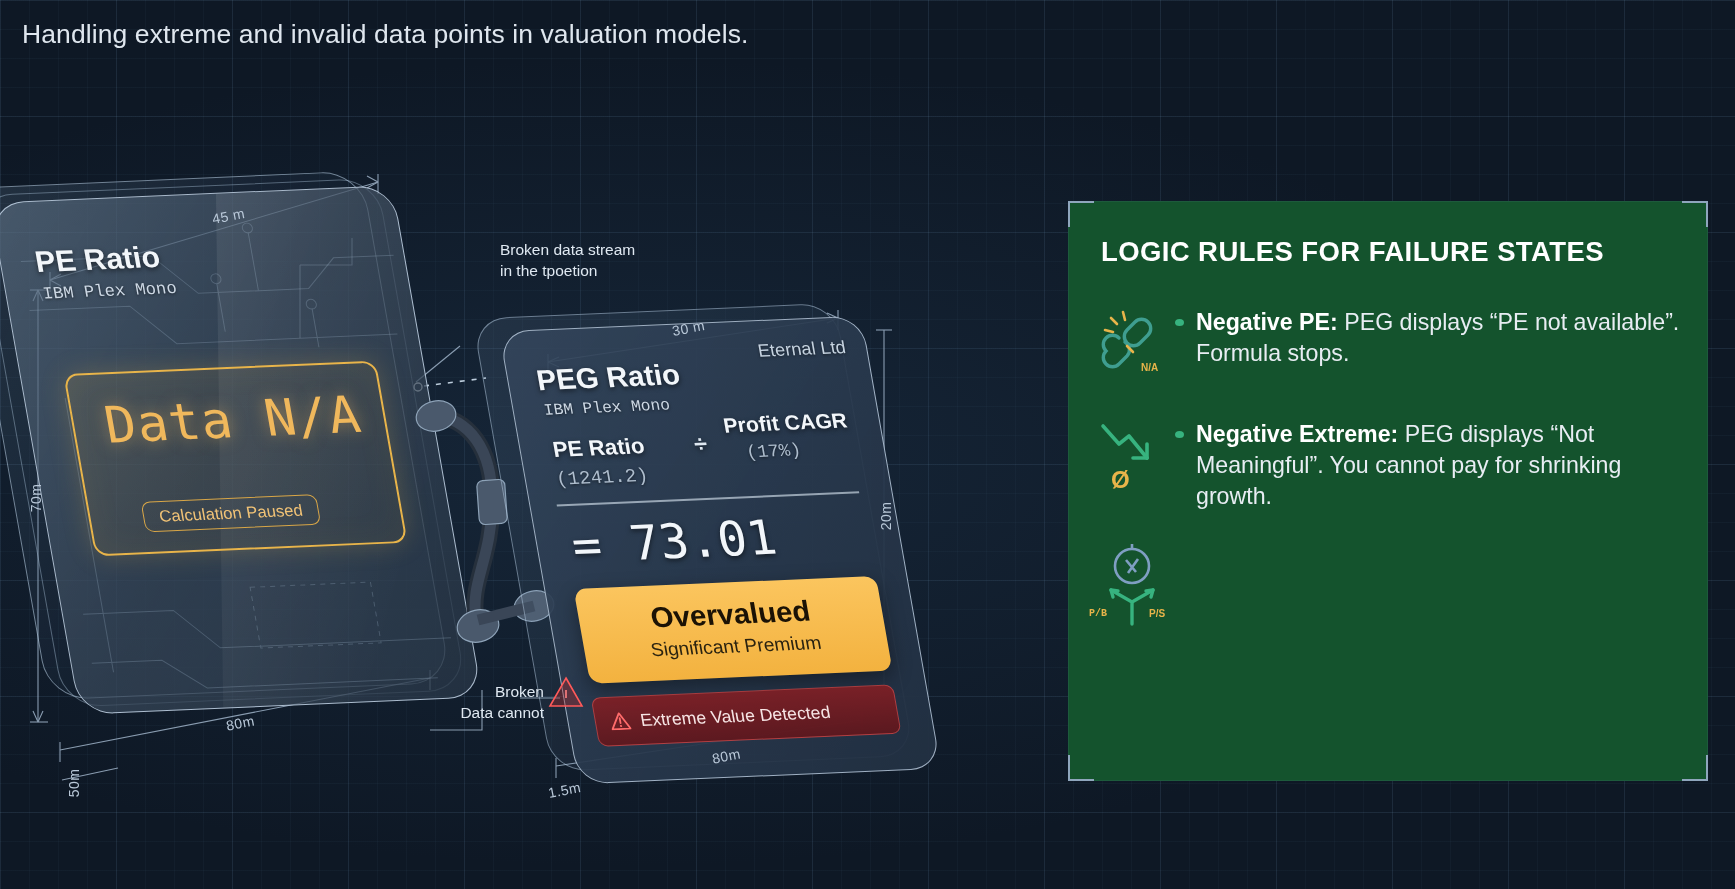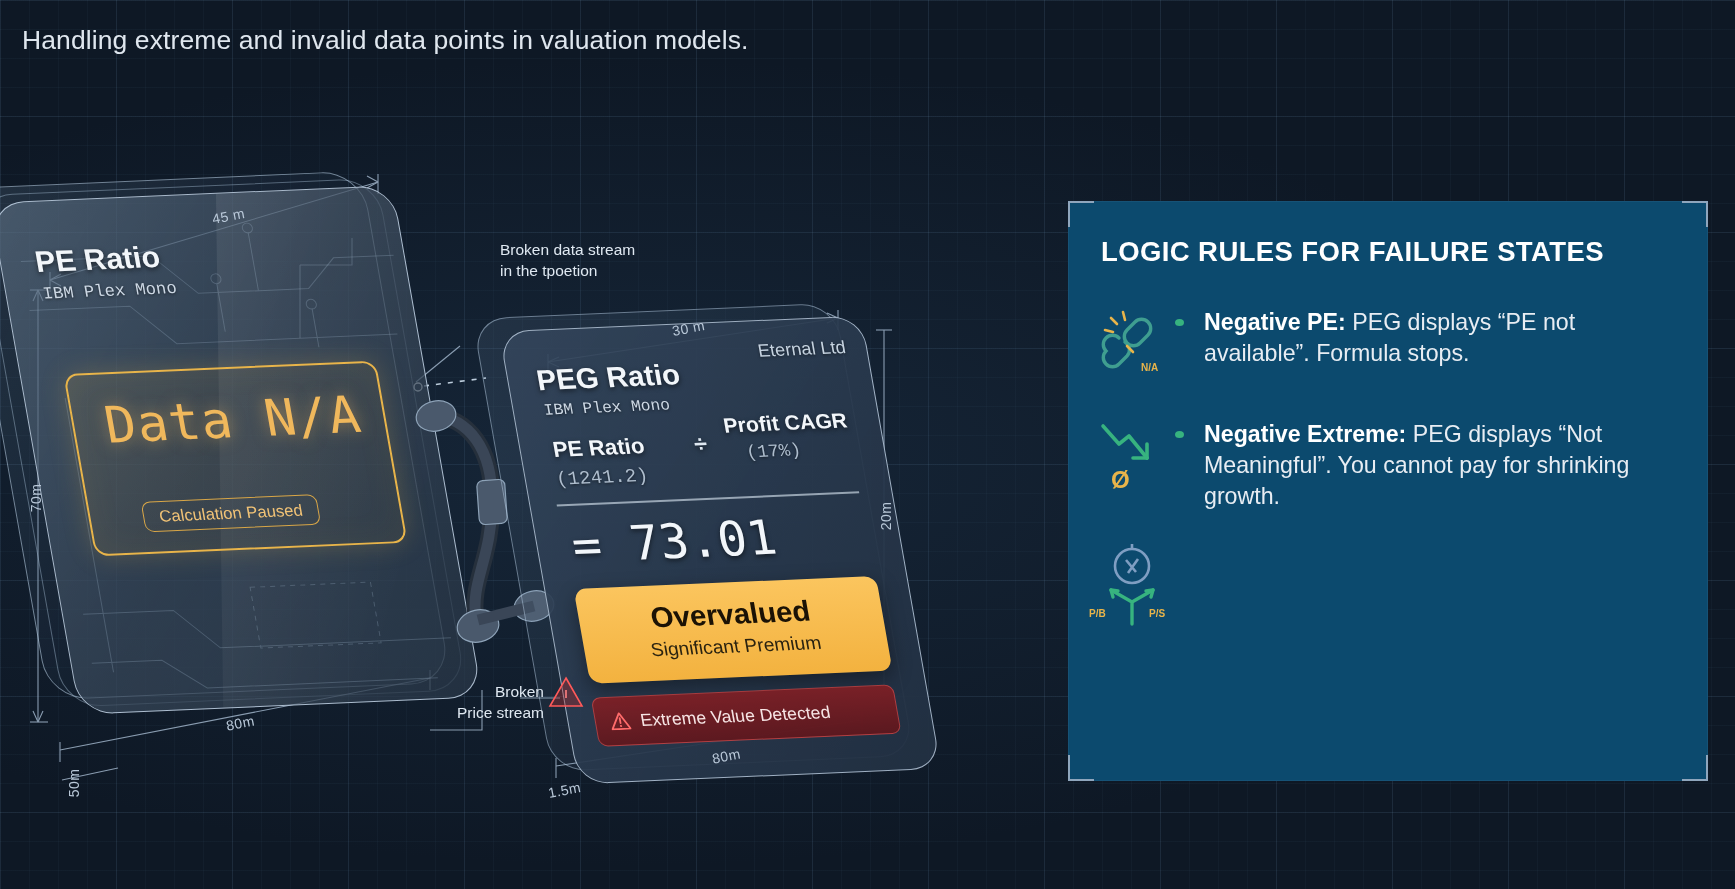--- a/index.html
+++ b/index.html
@@ -28,42 +28,42 @@
   .vignette {
     position:absolute; inset:0; pointer-events:none;
     background:radial-gradient(ellipse at 36% 52%, rgba(40,70,100,.30) 0%, rgba(13,22,34,0) 62%);
   }
 
   
   .header { position:absolute; left:22px; top:8px; width:1200px; z-index:30; }
   .title { font-size:49px; font-weight:bold; line-height:1.12; letter-spacing:-.6px; white-space:nowrap; }
   .title .accent { color:#2fb37a; }
   .title .plain  { color:#ffffff; }
-  .subtitle { margin-top:17px; font-size:26.5px; color:#dfe6ee; font-weight:400; letter-spacing:.1px; }
+  .subtitle { margin-top:11px; font-size:26.5px; color:#dfe6ee; font-weight:400; letter-spacing:.1px; }
 
   
   .panel {
     position:absolute; left:1068px; top:201px; width:640px; height:580px;
-    background:#0c4a6e;
+    background:#14532d;
     border:1px solid rgba(120,160,200,.10);
   }
   .corner { position:absolute; width:26px; height:26px; border-color:#8fa6bd; border-style:solid; border-width:0; }
   .c-tl { left:-1px; top:-1px; border-left-width:2px; border-top-width:2px; }
   .c-tr { right:-1px; top:-1px; border-right-width:2px; border-top-width:2px; }
   .c-bl { left:-1px; bottom:-1px; border-left-width:2px; border-bottom-width:2px; }
   .c-br { right:-1px; bottom:-1px; border-right-width:2px; border-bottom-width:2px; }
 
   .panel-title {
     position:absolute; left:32px; top:34px;
     font-size:27.5px; font-weight:bold; color:#ffffff; letter-spacing:.4px;
   }
   .rules { position:absolute; left:20px; top:96px; right:22px; }
   .rule { display:flex; align-items:flex-start; margin-bottom:24px; }
   .rule-icon { flex:0 0 86px; height:86px; position:relative; margin-top:2px; }
-  .rule-body { display:flex; flex:1; padding-top:9px;gap:8px; }
+  .rule-body { display:flex; flex:1; padding-top:9px; }
   .dot {
     flex:0 0 9px; width:7px; height:7px; border-radius:50%;
     background:#37b37f; margin-top:12px; margin-right:12px;
   }
   .rule-text { font-size:23.2px; line-height:1.33; color:#e8edf3; }
   .rule-text b { color:#ffffff; font-weight:bold; }
   .icon-cap {
     position:absolute; font-size:10px; font-weight:bold; color:#e8b44a;
     font-family:"Liberation Sans", sans-serif;
   }
@@ -307,21 +307,21 @@
     </div>
 
     <svg class="cable" style="z-index:6" viewBox="0 0 1000 739">
       <path d="M566 528 L582 556 L550 556 Z" fill="rgba(180,40,40,.35)" stroke="#ff5a5a" stroke-width="1.6"></path>
       <path d="M566 540 L566 548" stroke="#ff8080" stroke-width="1.6"></path>
     </svg>
 
     <div class="anno" style="left:500px; top:90px;">Broken data stream
 in the tpoetion</div>
     <div class="anno" style="left:434px; top:532px; text-align:right; width:110px;">Broken
-Price stream</div>
+Data cannot</div>
 
     <div class="dim rot" style="left:212px; top:58px;">45 m</div>
     <div class="dim rotv" style="left:22px; top:340px;">70m</div>
     <div class="dim rot" style="left:226px; top:565px;">80m</div>
     <div class="dim rotv" style="left:60px; top:625px;">50m</div>
 
     <div class="dim rot" style="left:672px; top:170px;">30 m</div>
     <div class="dim rotv" style="left:872px; top:358px;">20m</div>
     <div class="dim rot" style="left:712px; top:598px;">80m</div>
     <div class="dim rot" style="left:548px; top:632px;">1.5m</div>
@@ -388,20 +388,20 @@
               <path d="M49 21 L39 35 M37 22 L47 34"></path>
               <path d="M43 6 L43 11"></path>
             </g>
             <g stroke="#37b37f" stroke-width="3.4" fill="none" stroke-linecap="round" stroke-linejoin="round">
               <path d="M43 86 L43 64 L22 52"></path>
               <path d="M22 52 L29 53 M22 52 L24 59"></path>
               <path d="M43 64 L64 52"></path>
               <path d="M64 52 L57 53 M64 52 L62 59"></path>
             </g>
           </svg>
-          <span class="icon-cap" style="left:0px; top:70px;">P/B</span>
+          <span class="icon-cap" style="left:0px; top:70px;font-family:Liberation Mono, monospace;">P/B</span>
           <span class="icon-cap" style="left:60px; top:70px;">P/S</span>
         </div>
       </div>
 
     </div>
   </div>
 </div>
 
 </body></html>

